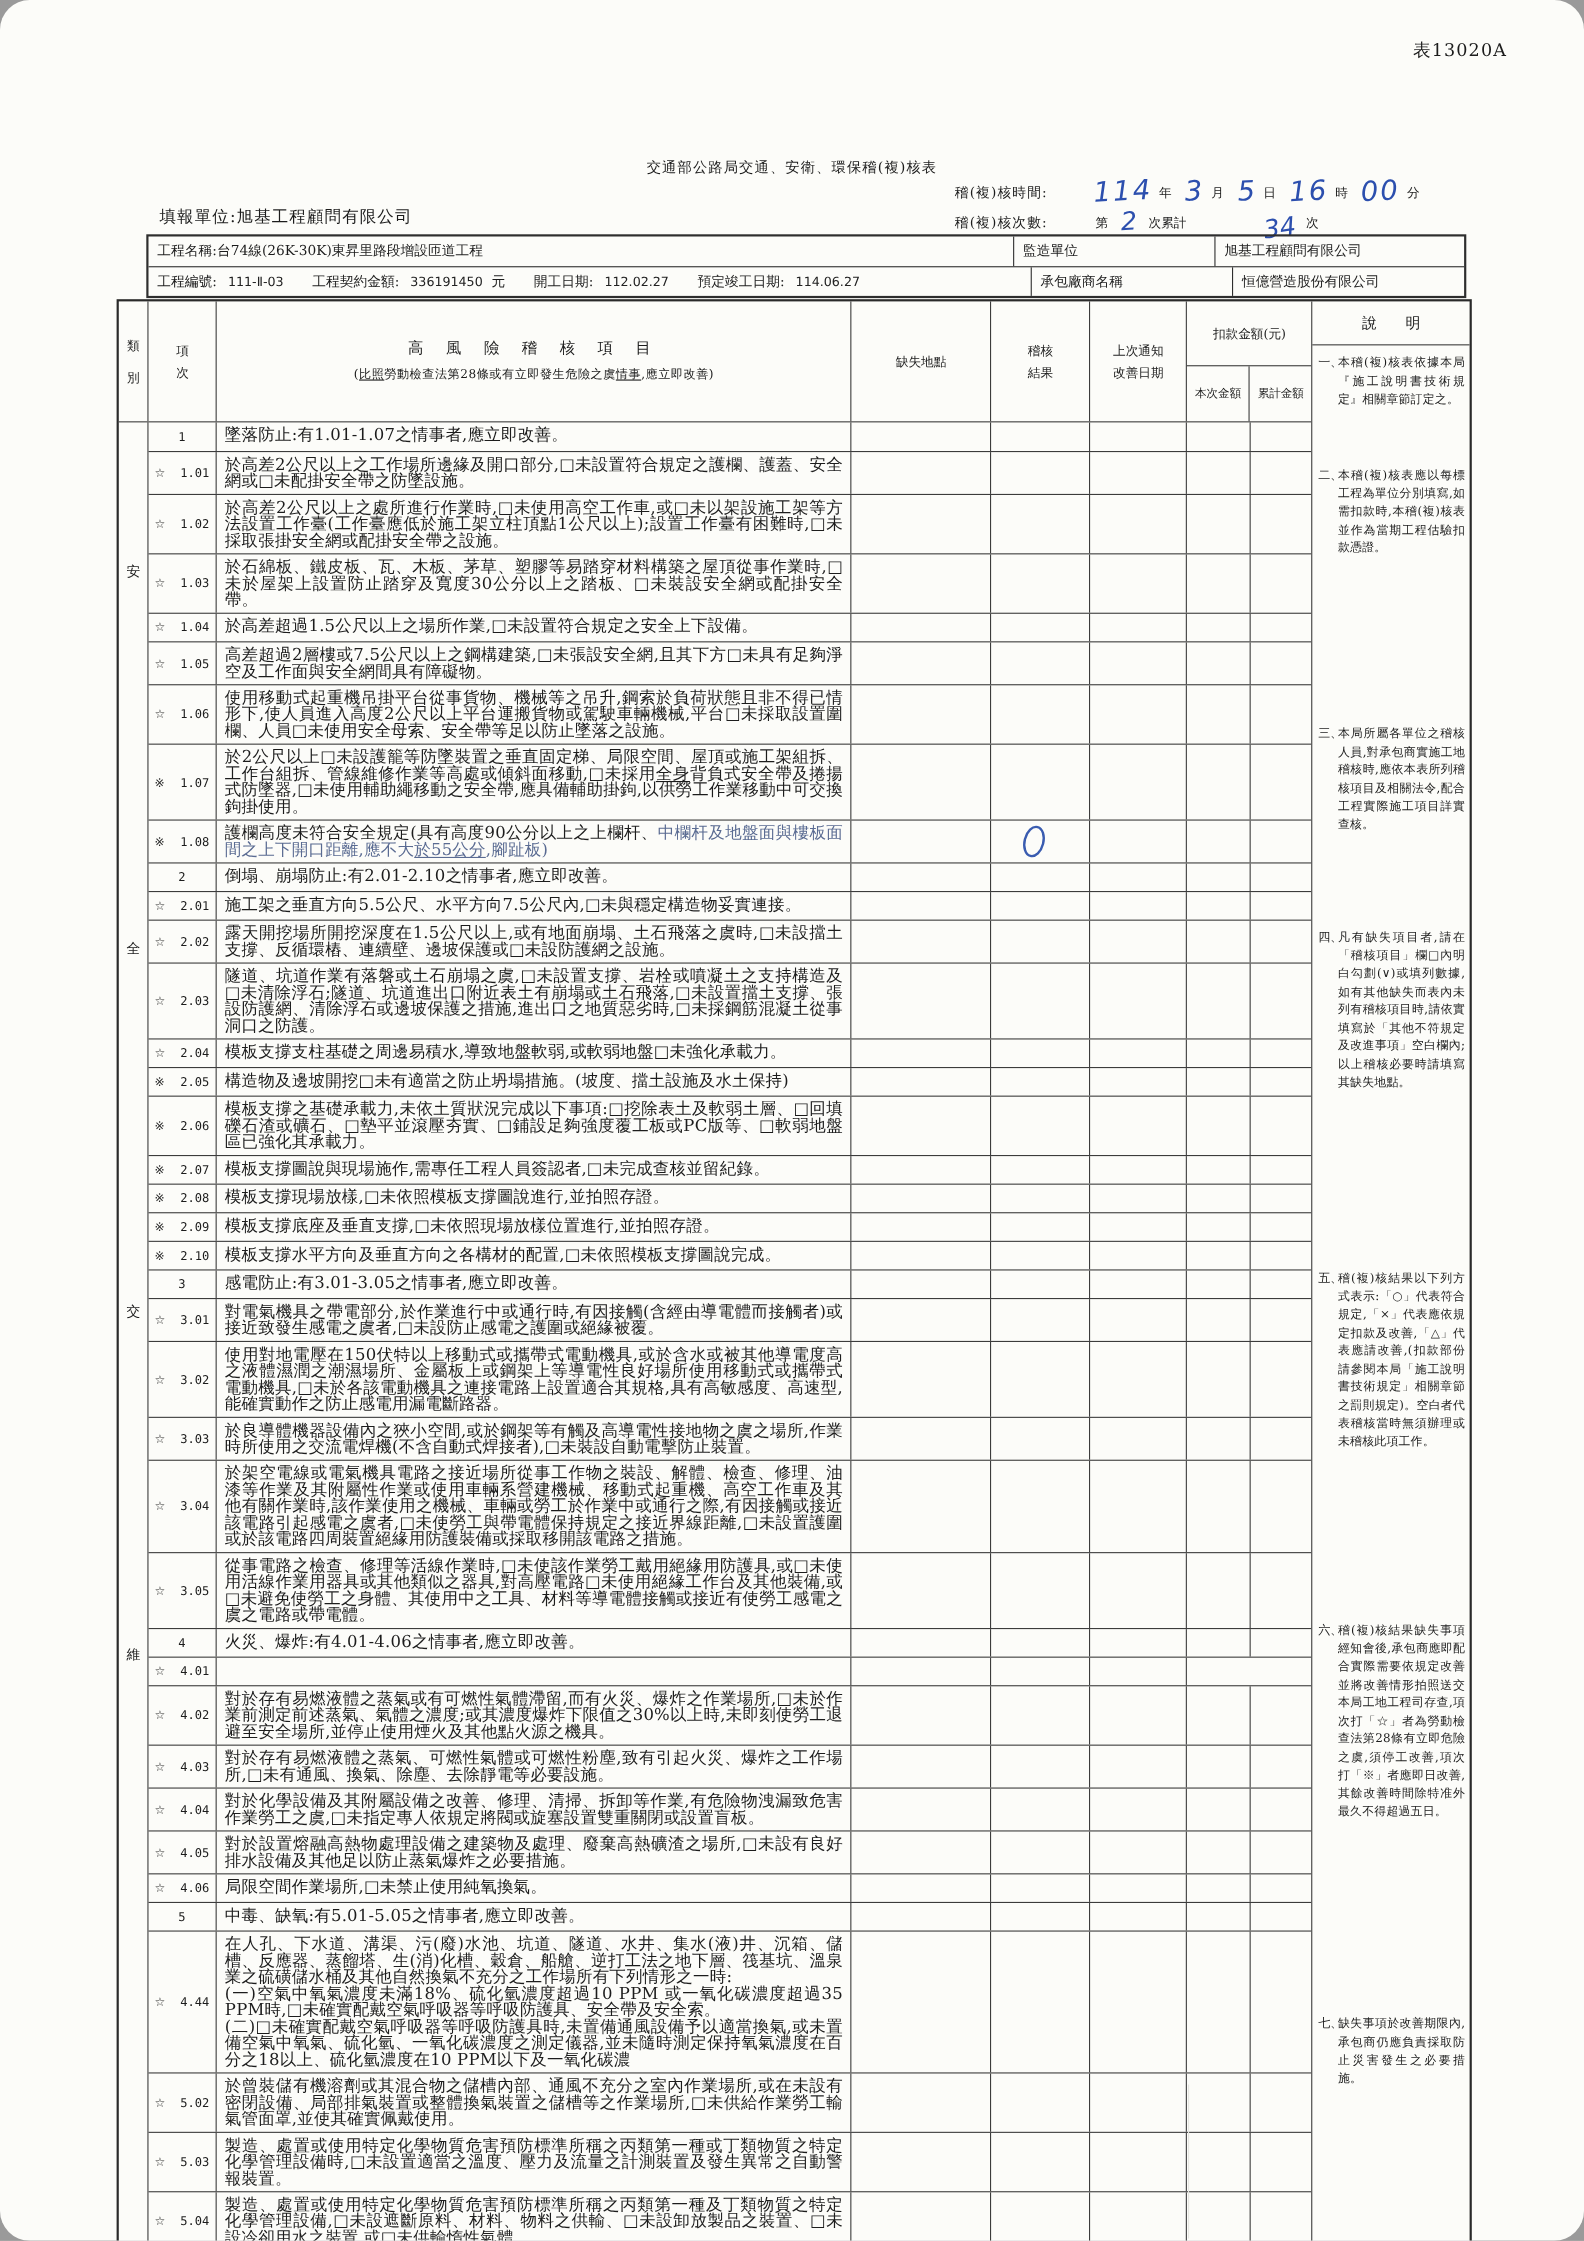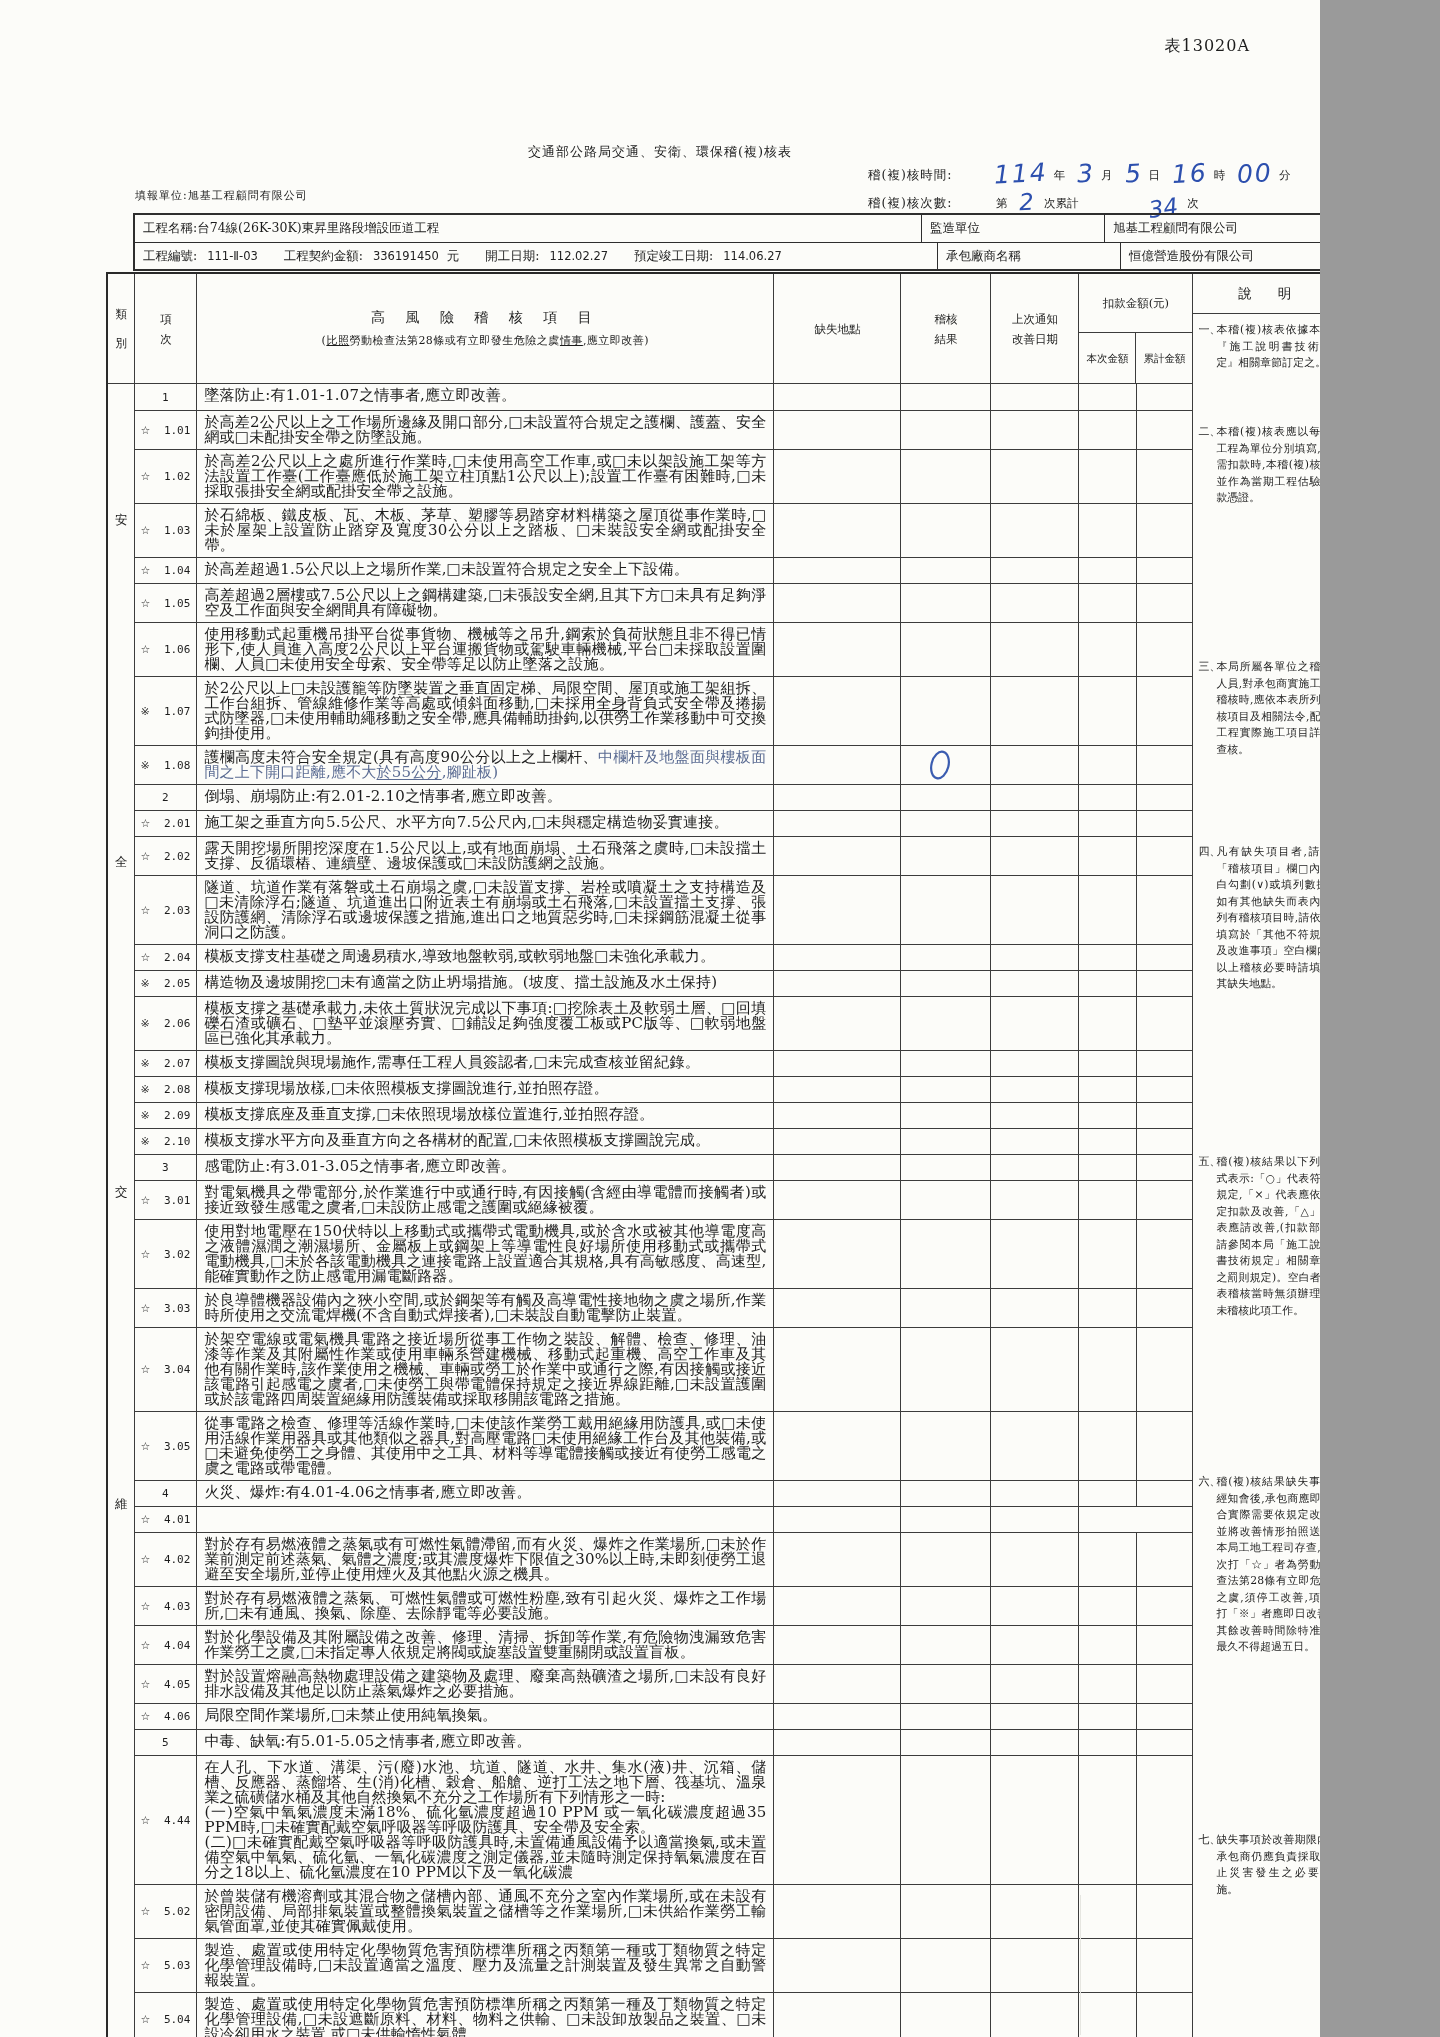--- a/index.html
+++ b/index.html
@@ -1,23 +1,23 @@
 <!DOCTYPE html>
 <html><head>
 <meta charset="utf-8">
 <style>
   html,body{margin:0;padding:0;background:#9a9a9a;}
-  .page{position:relative;width:1320px;height:2037px;background:#fcfcf9;overflow:hidden;
-        font-family:"DejaVu Serif","Liberation Serif",serif;color:#1c1c1c;}
+  .page{position:relative;width:1440px;height:2037px;background:#fcfcf9;overflow:hidden;
+        font-family:"DejaVu Serif","Liberation Serif",serif;color:#1c1c1c;border-radius:27px;}
   [data-interactable]{box-sizing:border-box;}
 
   .form-code{position:absolute;top:36px;right:70px;font-size:16px;letter-spacing:1px;}
   .doc-title{position:absolute;top:143px;left:0;width:100%;text-align:center;font-size:13px;letter-spacing:1px;}
 
-  .filler{position:absolute;top:188px;left:135px;font-size:11px;letter-spacing:1px;}
+  .filler{position:absolute;top:188px;left:145px;font-size:15px;letter-spacing:1px;}
 
   .audit-block{position:absolute;left:868px;font-size:12.5px;}
   .audit-time{top:166px;}
   .audit-count{top:194px;}
   .audit-block .lbl{display:inline-block;width:120px;letter-spacing:1px;}
   .unit{font-size:11.5px;margin:0 6px 0 4px;}
   .hw{color:#2c4fae;font-family:"DejaVu Sans","Liberation Sans",sans-serif;font-style:italic;
       font-size:25px;line-height:10px;display:inline-block;transform:rotate(-3deg);position:relative;top:3px;margin:0 2px;}
   .audit-time .hw{letter-spacing:2px;}
   .audit-count .gap1{display:inline-block;width:150px;}

